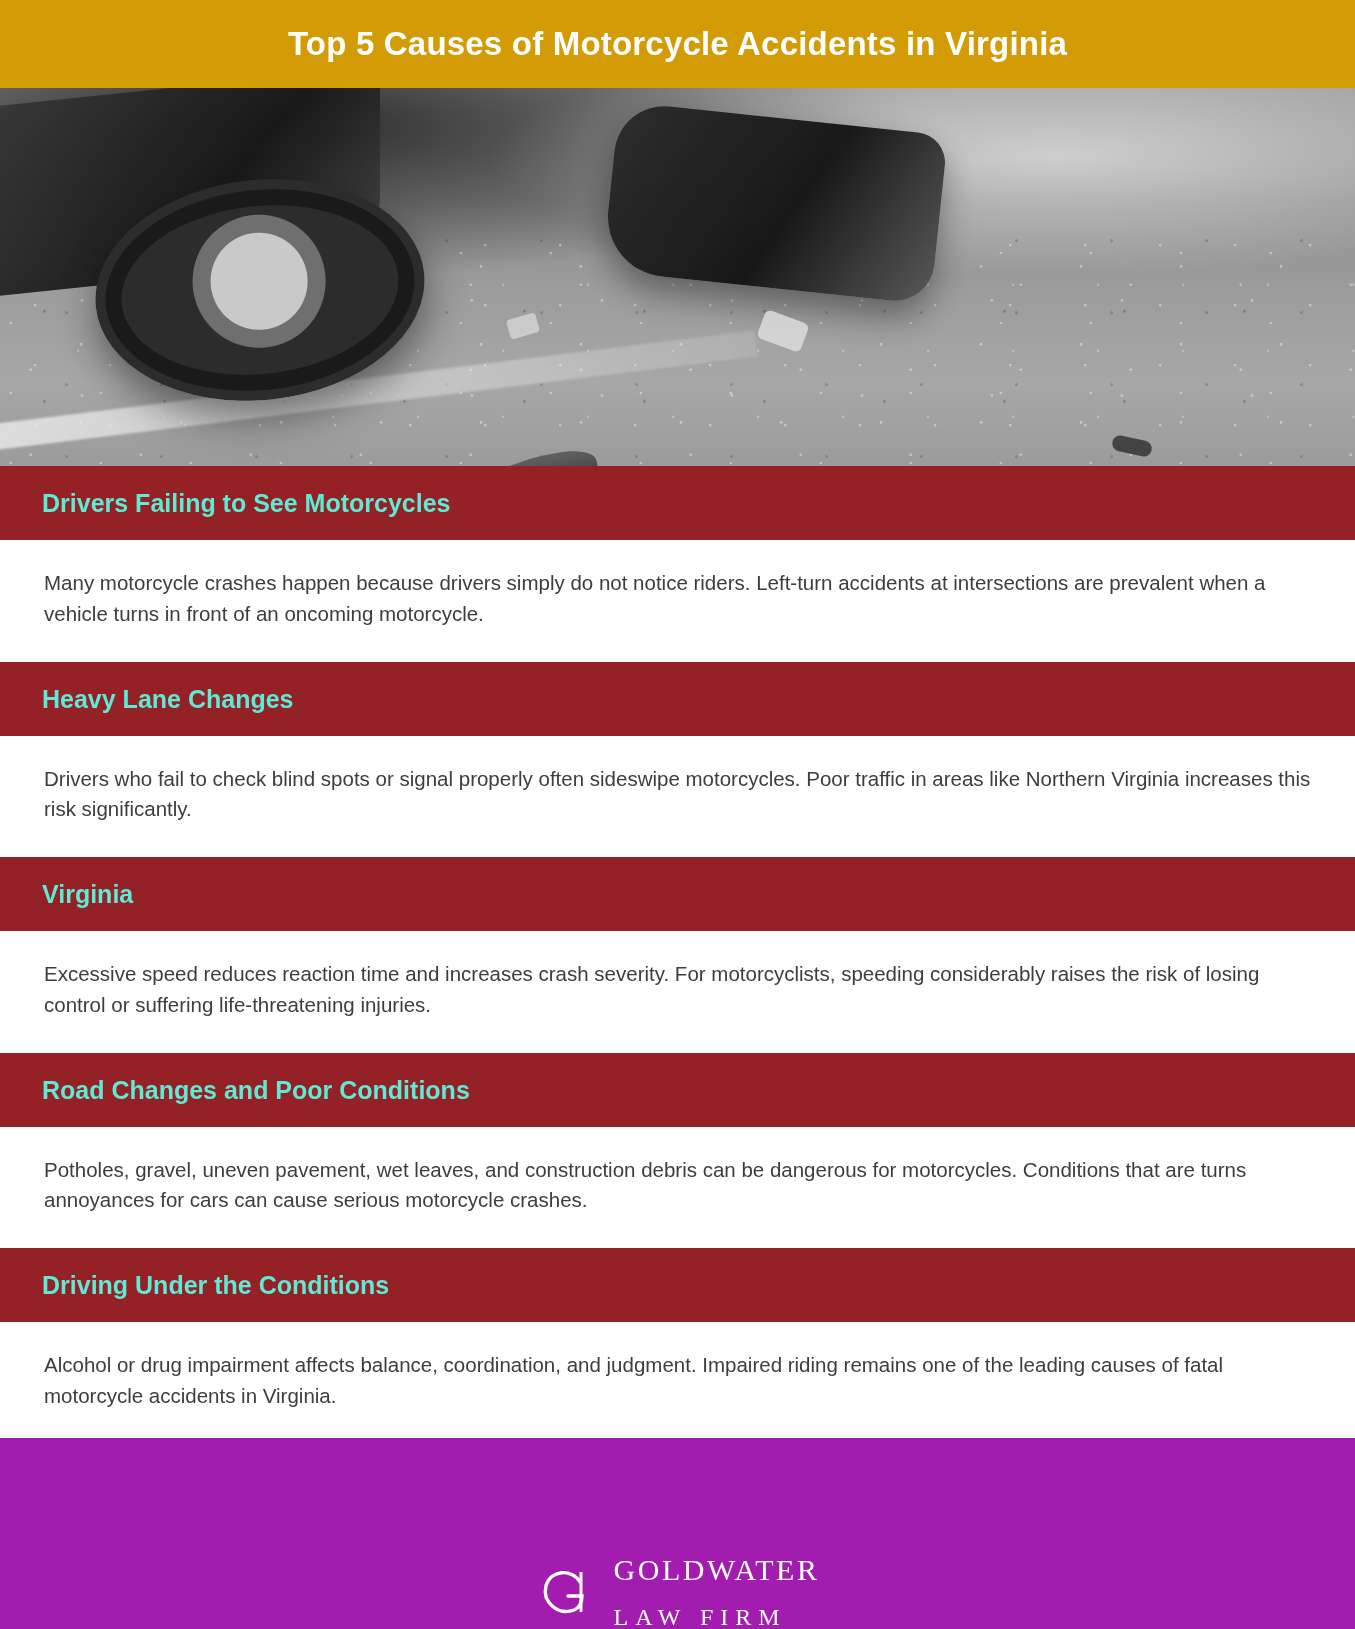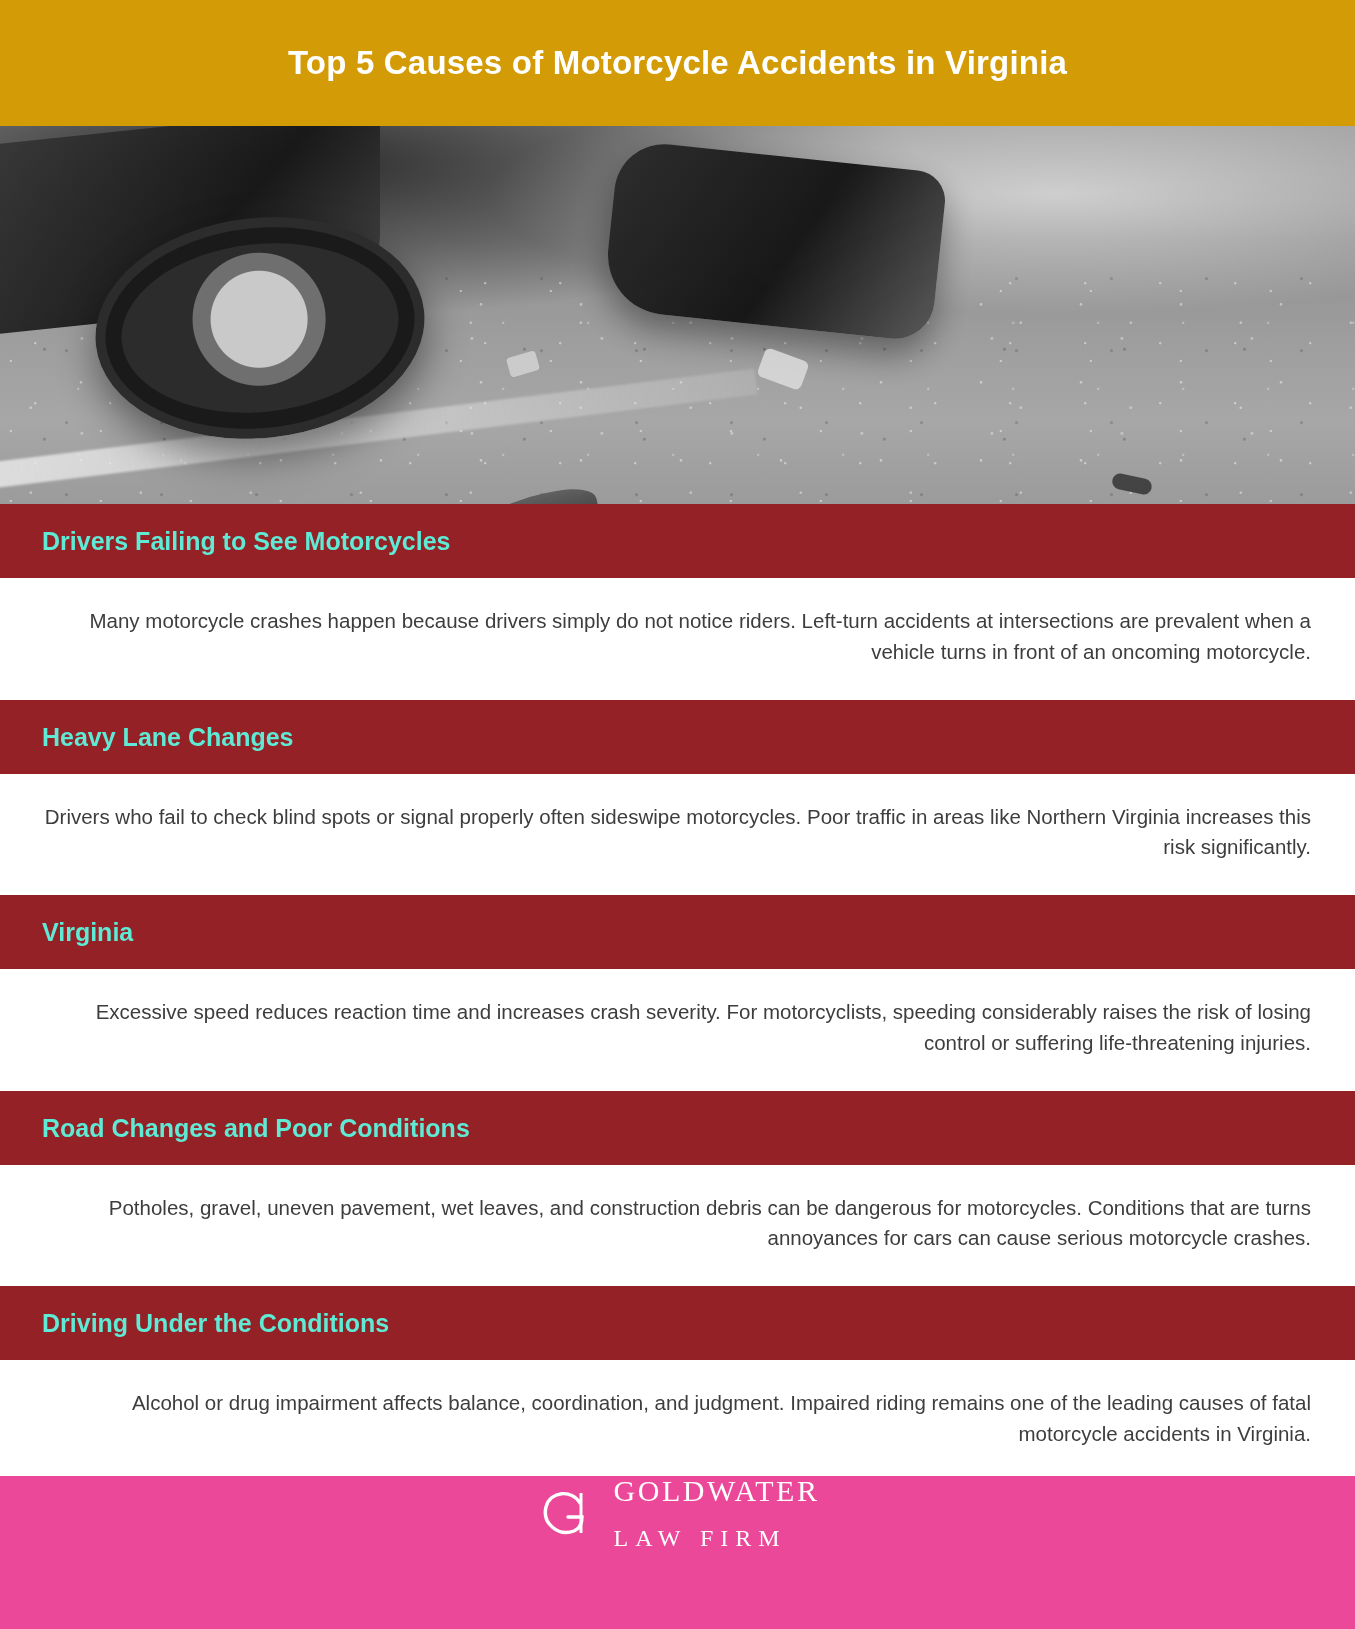--- a/index.html
+++ b/index.html
@@ -15,21 +15,21 @@
     width: 1355px;
     min-height: 1629px;
     background: #ffffff;
     display: flex;
     flex-direction: column;
     box-sizing: border-box;
   }
   
   .header-bar {
     background: #d39c06;
-    height: 126px;
+    height: 88px;
     display: flex;
     align-items: center;
     justify-content: center;
     padding: 0 40px;
     box-sizing: border-box;
   }
   .header-title {
     color: #ffffff;
     font-size: 33px;
     font-weight: bold;
@@ -146,30 +146,29 @@
   }
   .section-body {
     background: #ffffff;
     padding: 28px 44px 26px 44px;
     box-sizing: border-box;
   }
   .section-text {
     color: #3d3d3d;
     font-size: 20.5px;
     line-height: 1.5;
-    text-align: right;
   }
   .spacer-white { height: 6px; background: #ffffff; }
   
   .footer-bar {
-    background: #ec4899;
+    background: #a21caf;
     flex: 1 0 auto;
     min-height: 118px;
     display: flex;
-    align-items: flex-start;
+    align-items: flex-end;
     justify-content: center;
   }
   .logo {
     display: flex;
     align-items: center;
     gap: 14px;
   }
   .logo-mark {
     width: 64px;
     height: 64px;

